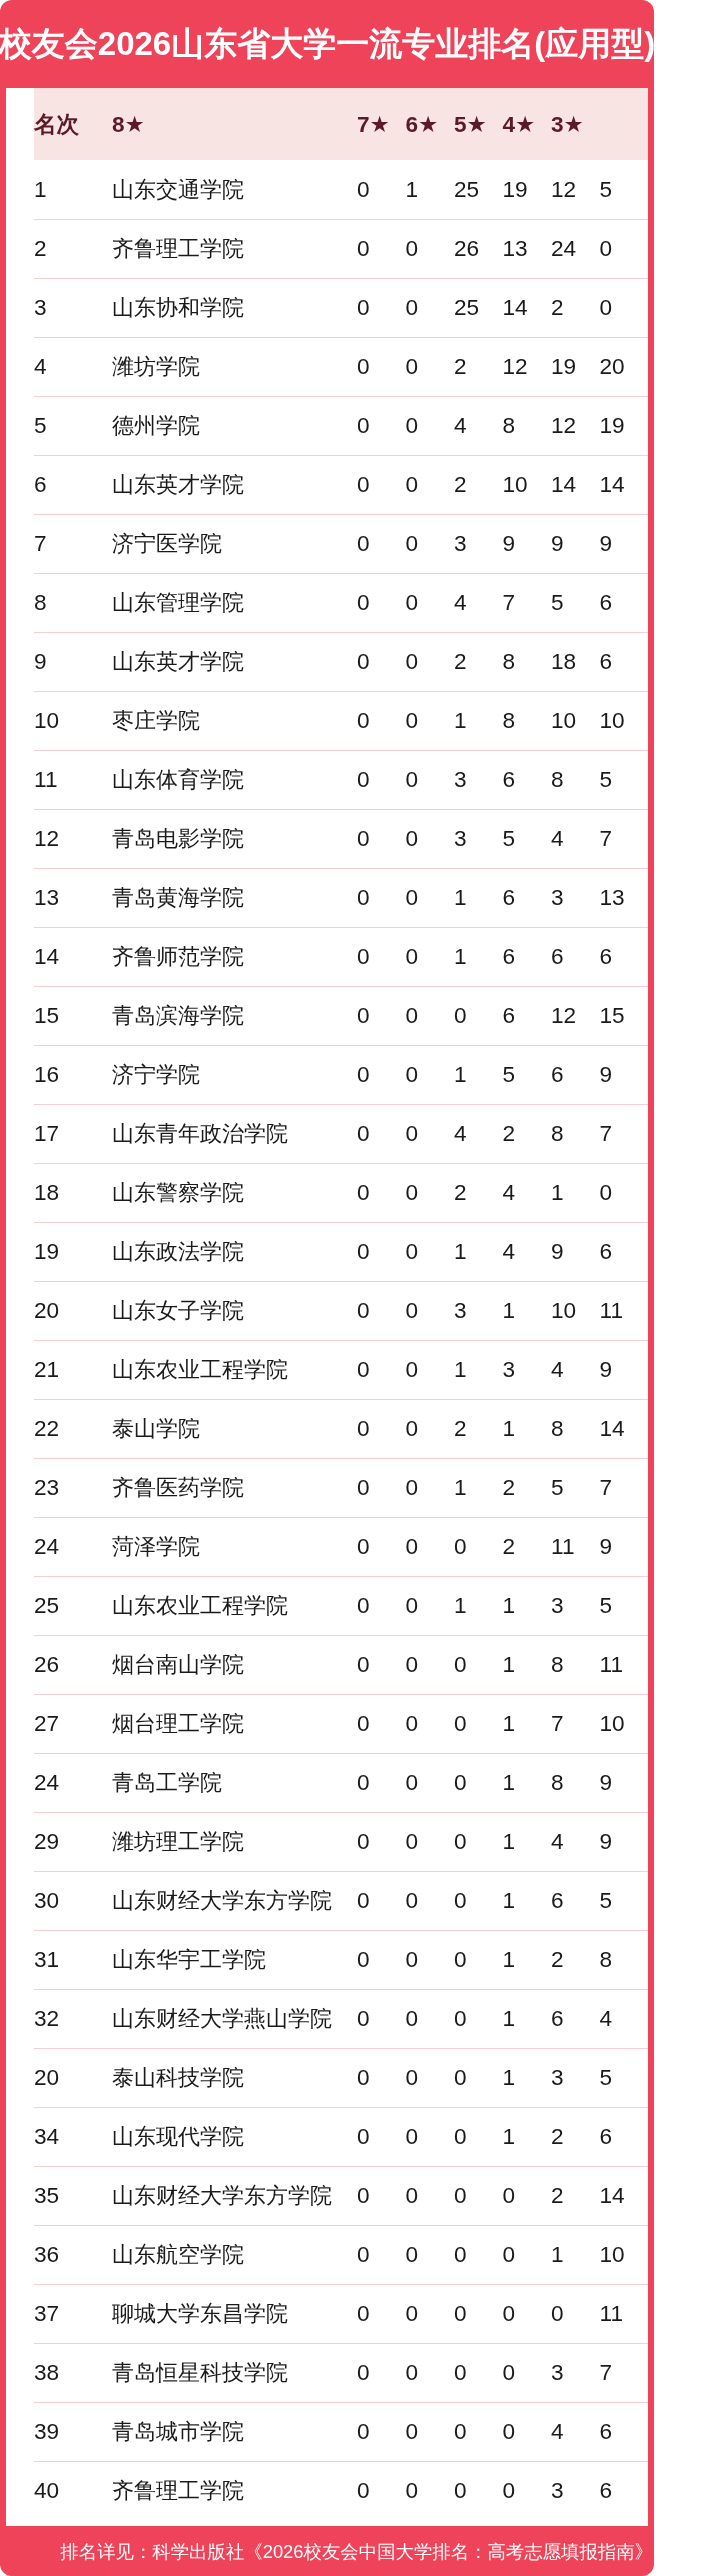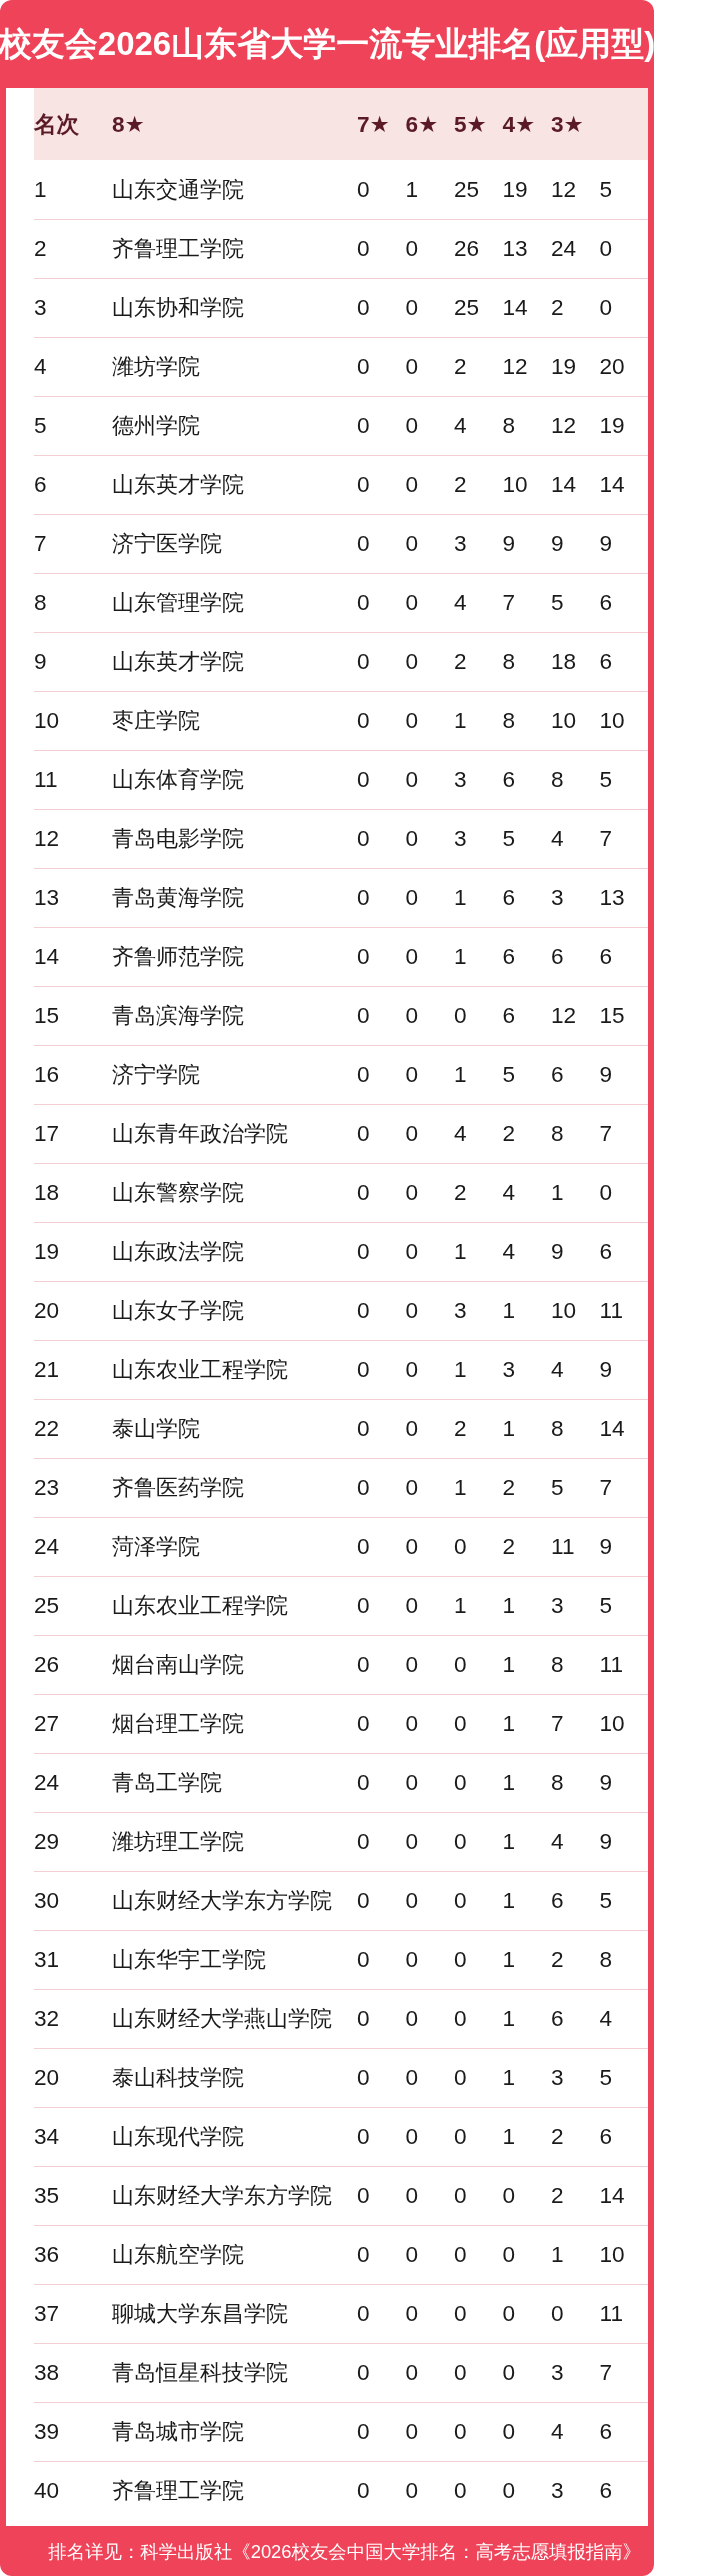--- a/index.html
+++ b/index.html
@@ -75,21 +75,21 @@
     border-top:0.8px solid var(--separator);
   }
   .data-row .cell-rank{font-size:22.6px;}
   .data-row .cell-num{font-size:22.6px;}
   .footer-band{
     height:50px;
     background:var(--accent);
     display:flex;
     align-items:center;
     justify-content:flex-end;
-    padding-right:13px;
+    padding-right:1px;
     flex:0 0 auto;
   }
   .footer-band span{
     color:#ffffff;
     font-size:18.4px;
     white-space:nowrap;
   }
 </style>
 </head>
 <body>

